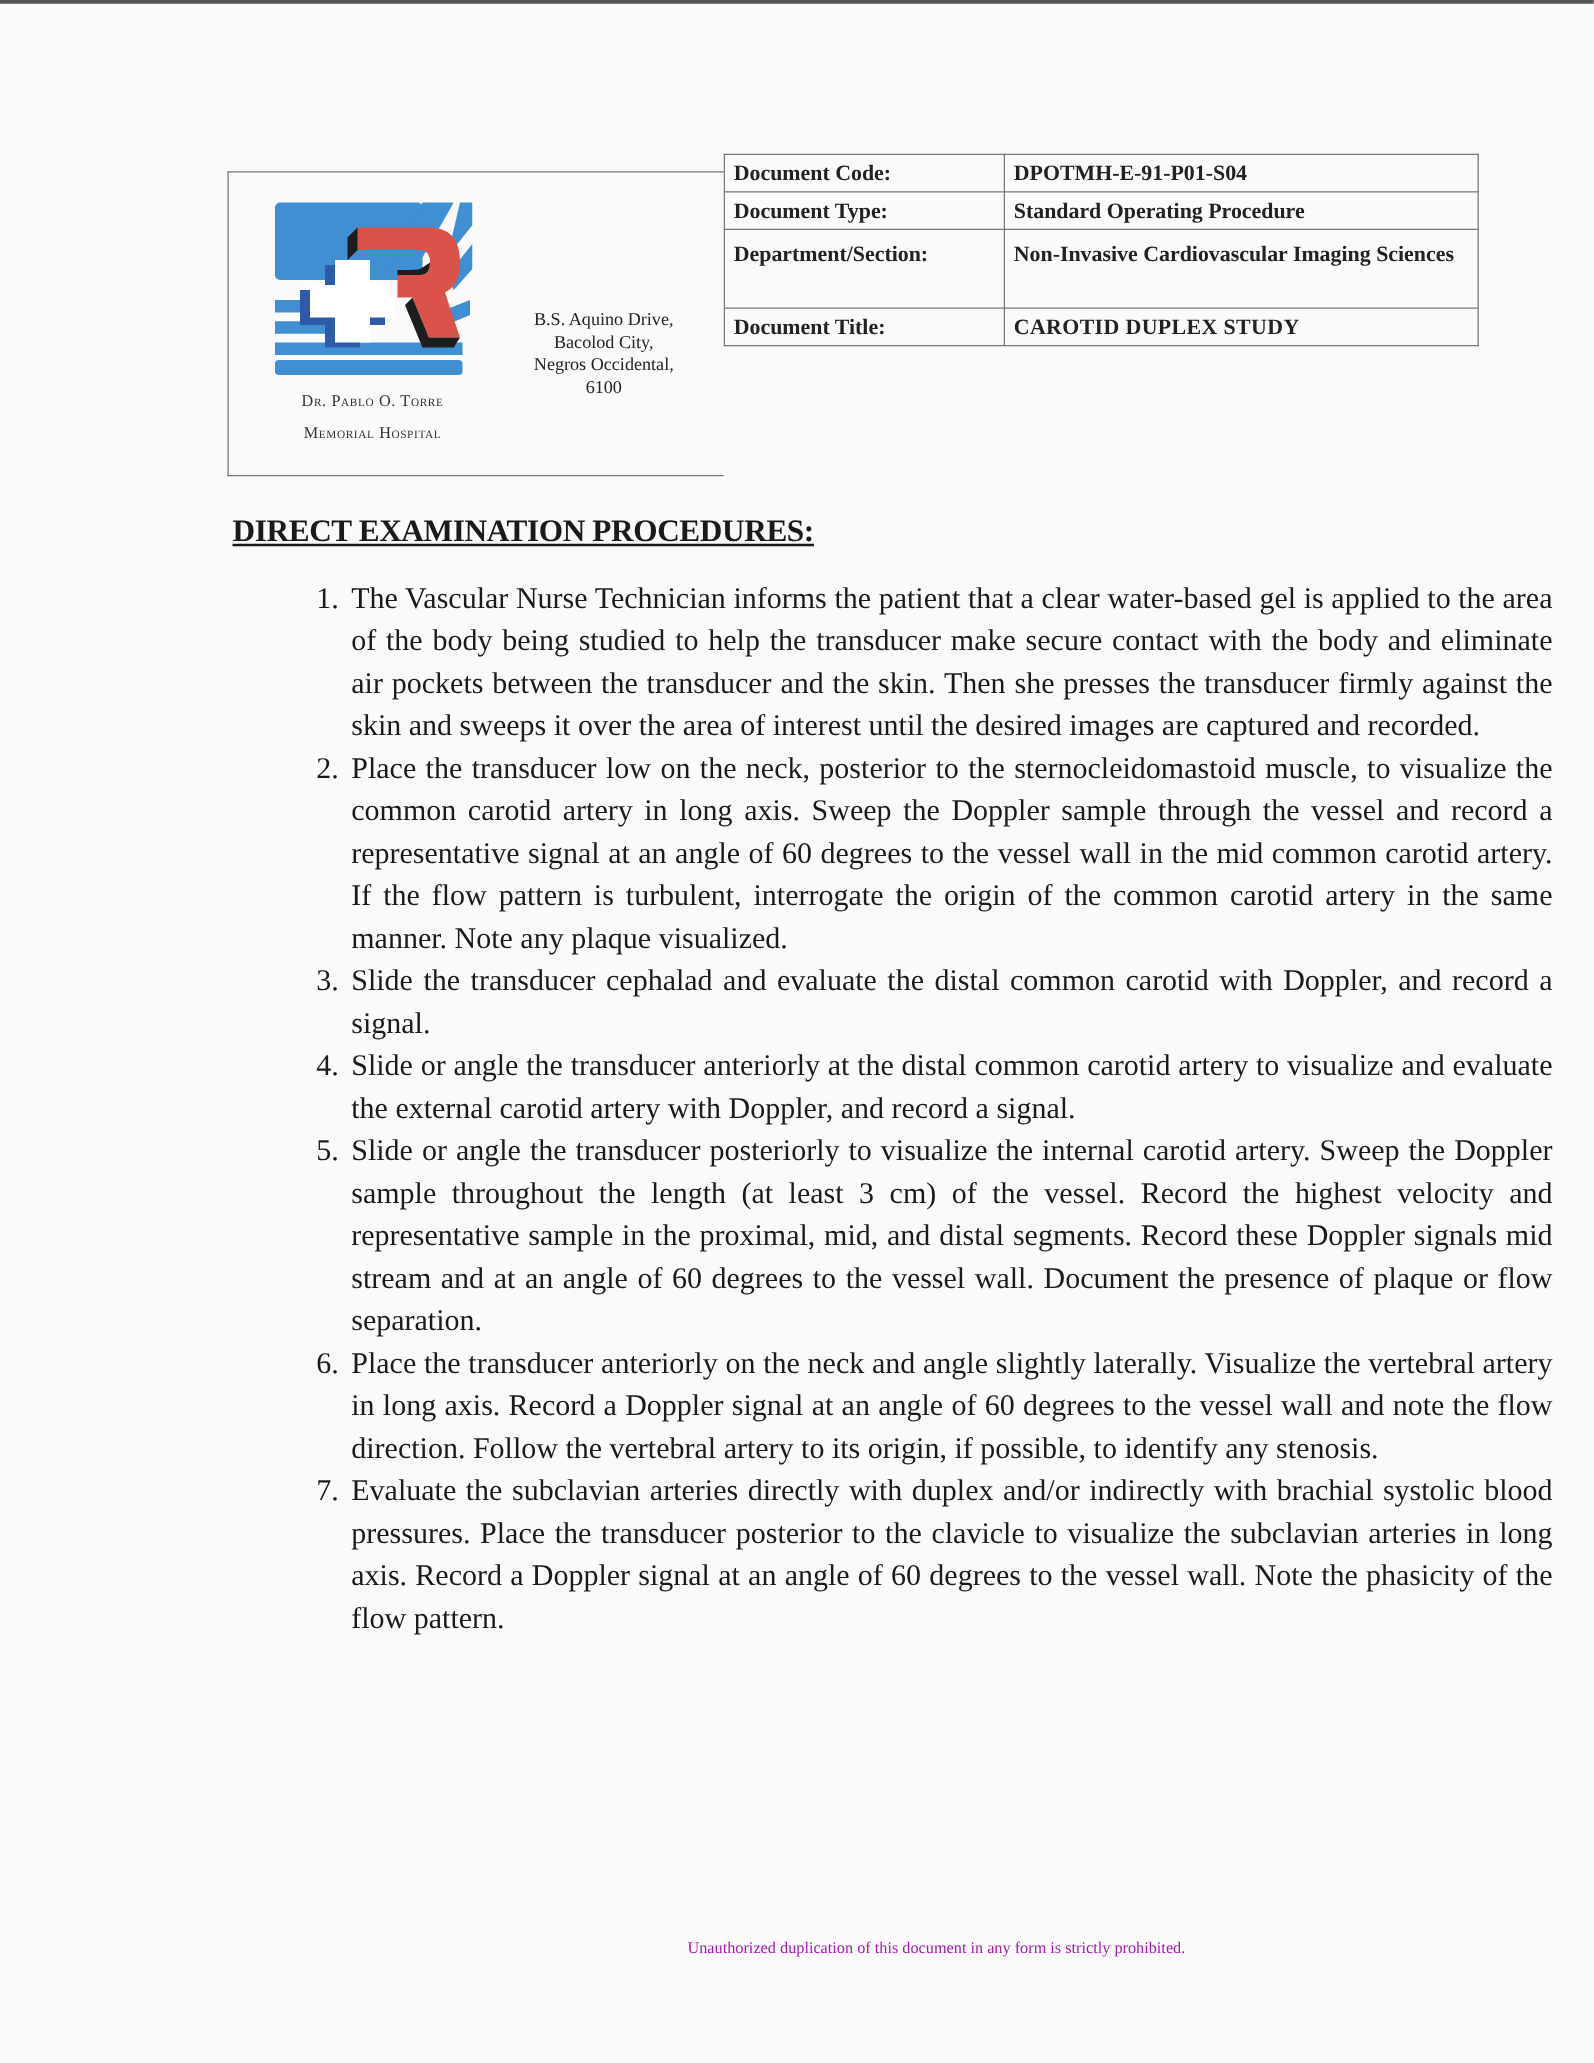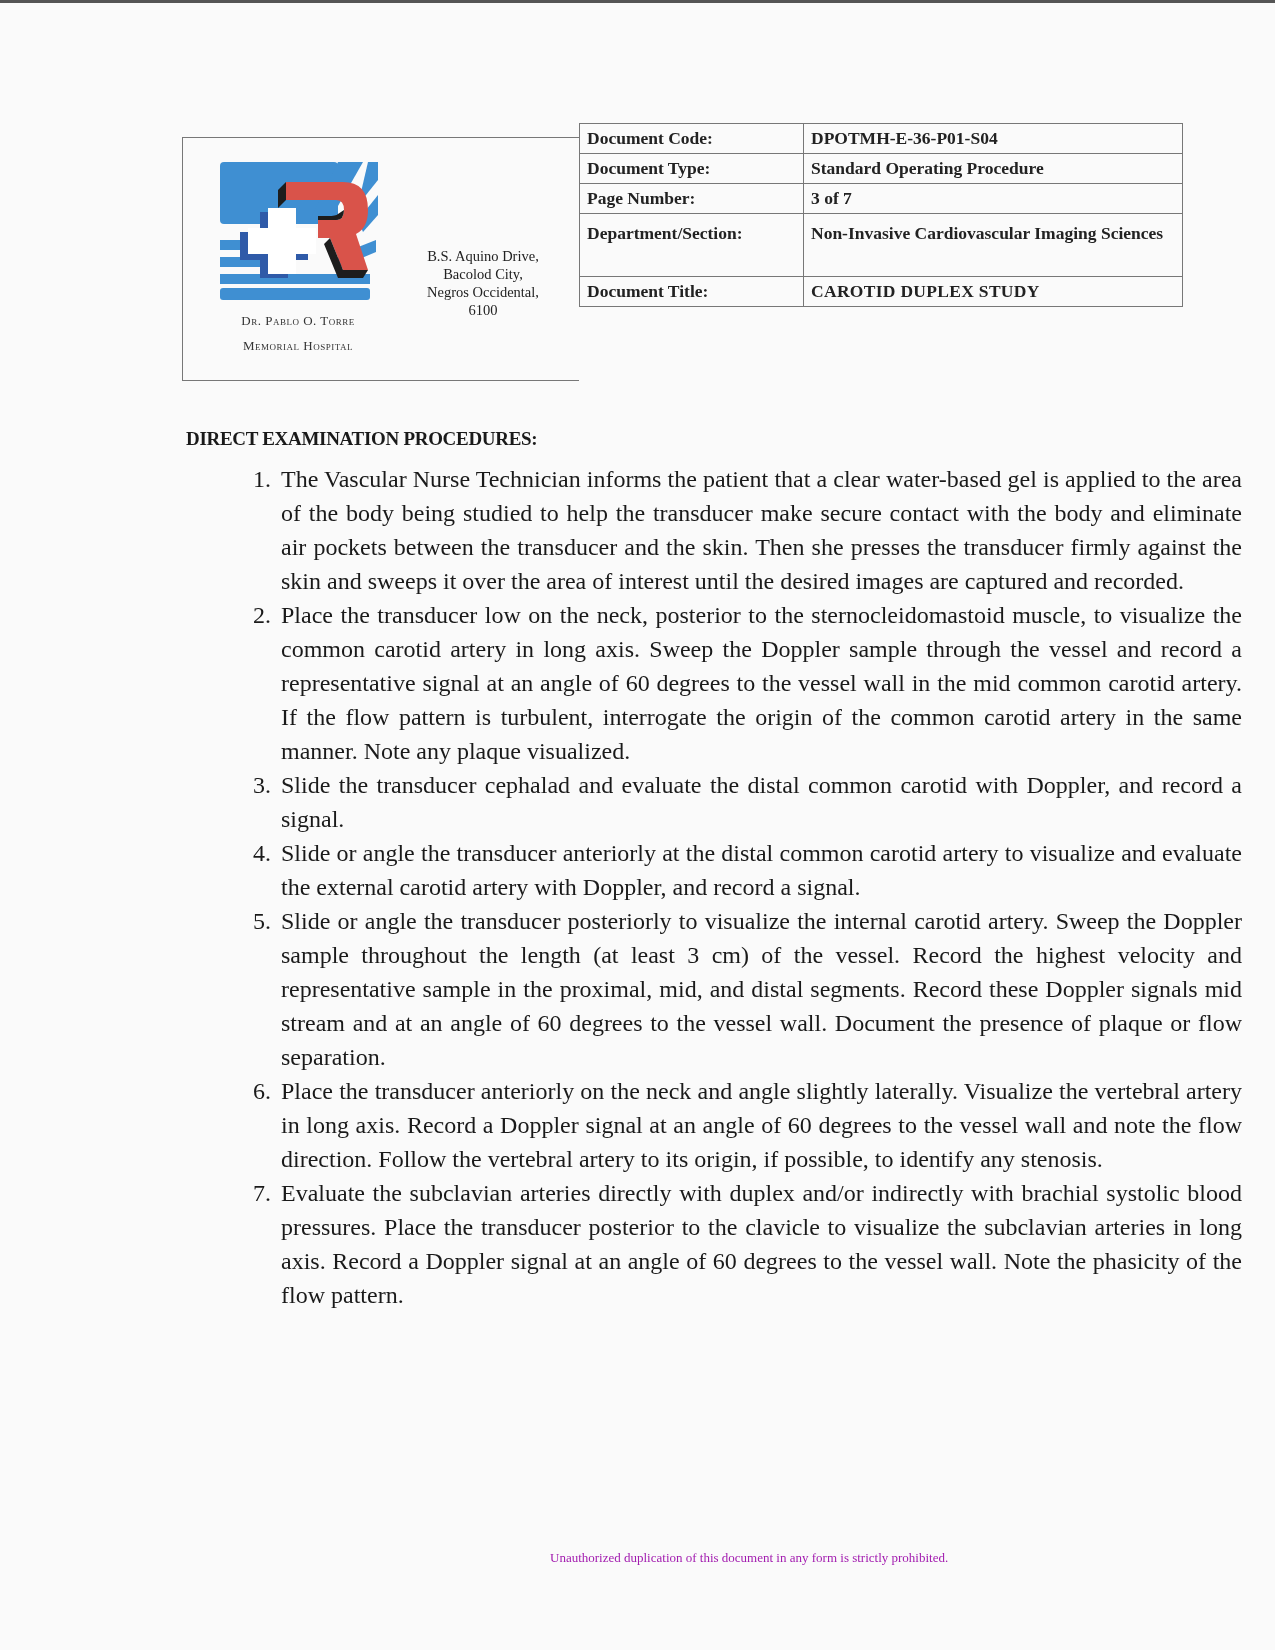--- a/index.html
+++ b/index.html
@@ -53,22 +53,23 @@
     height: 28px;
     box-sizing: border-box;
     font-weight: bold;
   }
   table.meta td.label { width: 224px; color: #222; }
   table.meta td.value { color: #222; }
   table.meta tr.tall td { height: 63px; line-height: 27px; padding-top: 6px; }
   table.meta td.bold { font-weight: bold; letter-spacing: 0.3px; }
 
   .section-title {
-    position: absolute; left: 186px; top: 428px;
-    font-size: 19px; font-weight: bold;
+    position: absolute; left: 186px; top: 412px;
+    font-size: 25px; font-weight: bold;
+    text-decoration: underline;
     letter-spacing: -0.3px;
   }
   ol.steps {
     position: absolute; left: 220px; top: 447px;
     width: 965px;
     margin: 15px; padding: 0 0 0 42px;
     font-size: 24px; line-height: 34px;
     text-align: justify;
     color: #1a1a1a;
   }
@@ -117,29 +118,25 @@
       <div>Bacolod City,</div>
       <div>Negros Occidental,</div>
       <div>6100</div>
     </div>
   </div>
 
   <table class="meta">
     <tbody>
         <tr>
       <td class="label">Document Code:</td>
-      <td class="value">DPOTMH-E-36-P01-S04</td>
+      <td class="value">DPOTMH-E-91-P01-S04</td>
     </tr>
     <tr>
       <td class="label">Document Type:</td>
       <td class="value">Standard Operating Procedure</td>
-    </tr>
-    <tr>
-      <td class="label">Page Number:</td>
-      <td class="value">3 of 7</td>
     </tr>
     <tr class="tall">
       <td class="label">Department/Section:</td>
       <td class="value">Non-Invasive Cardiovascular Imaging Sciences</td>
     </tr>
     <tr>
       <td class="label">Document Title:</td>
       <td class="value bold">CAROTID DUPLEX STUDY</td>
     </tr>
   </tbody>

